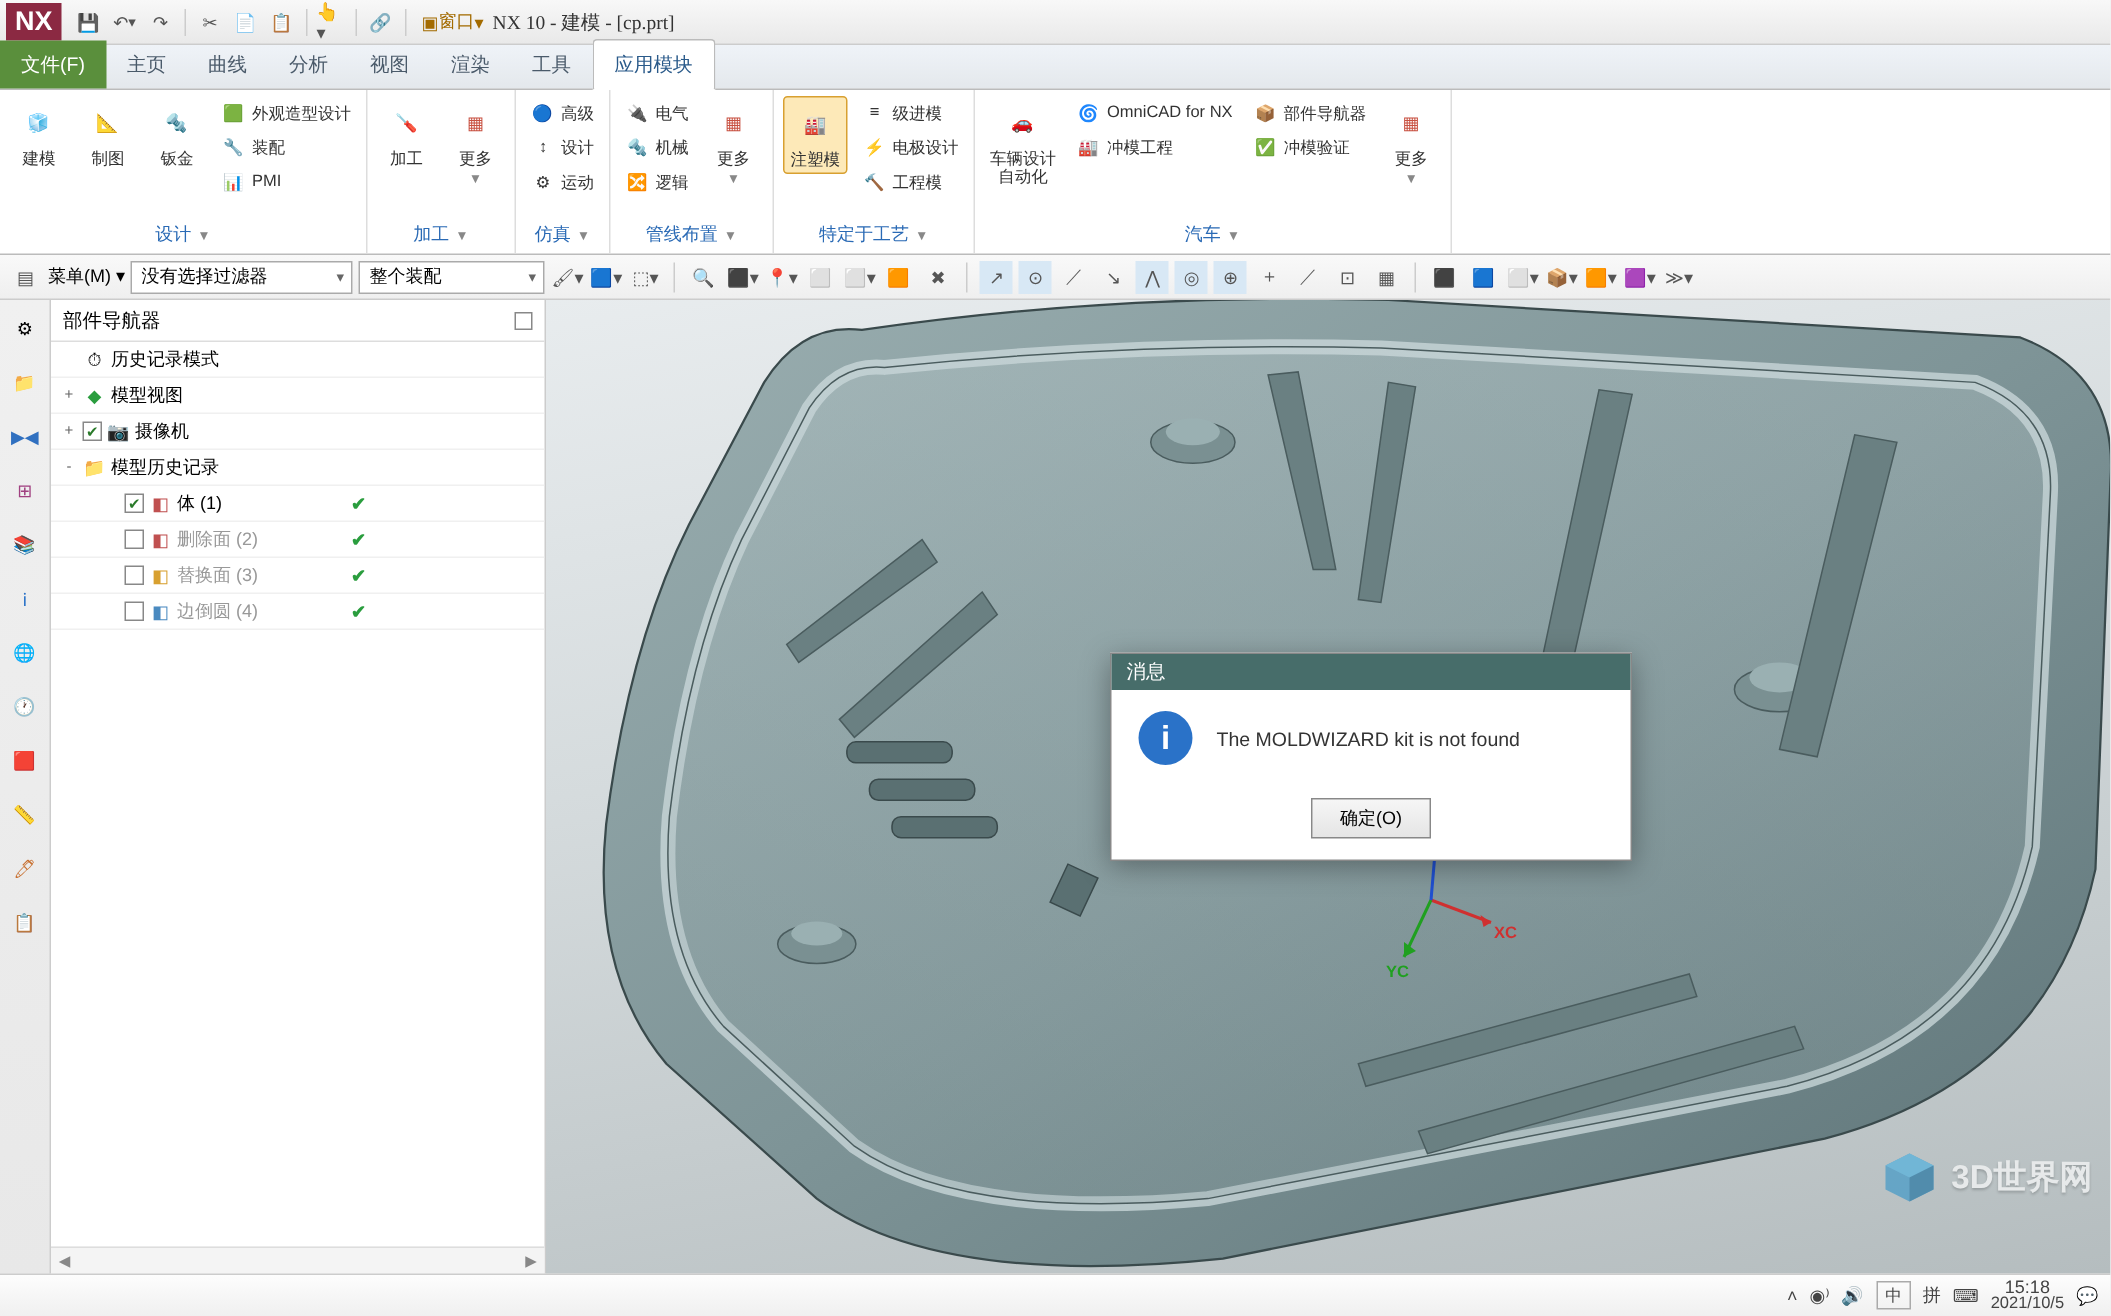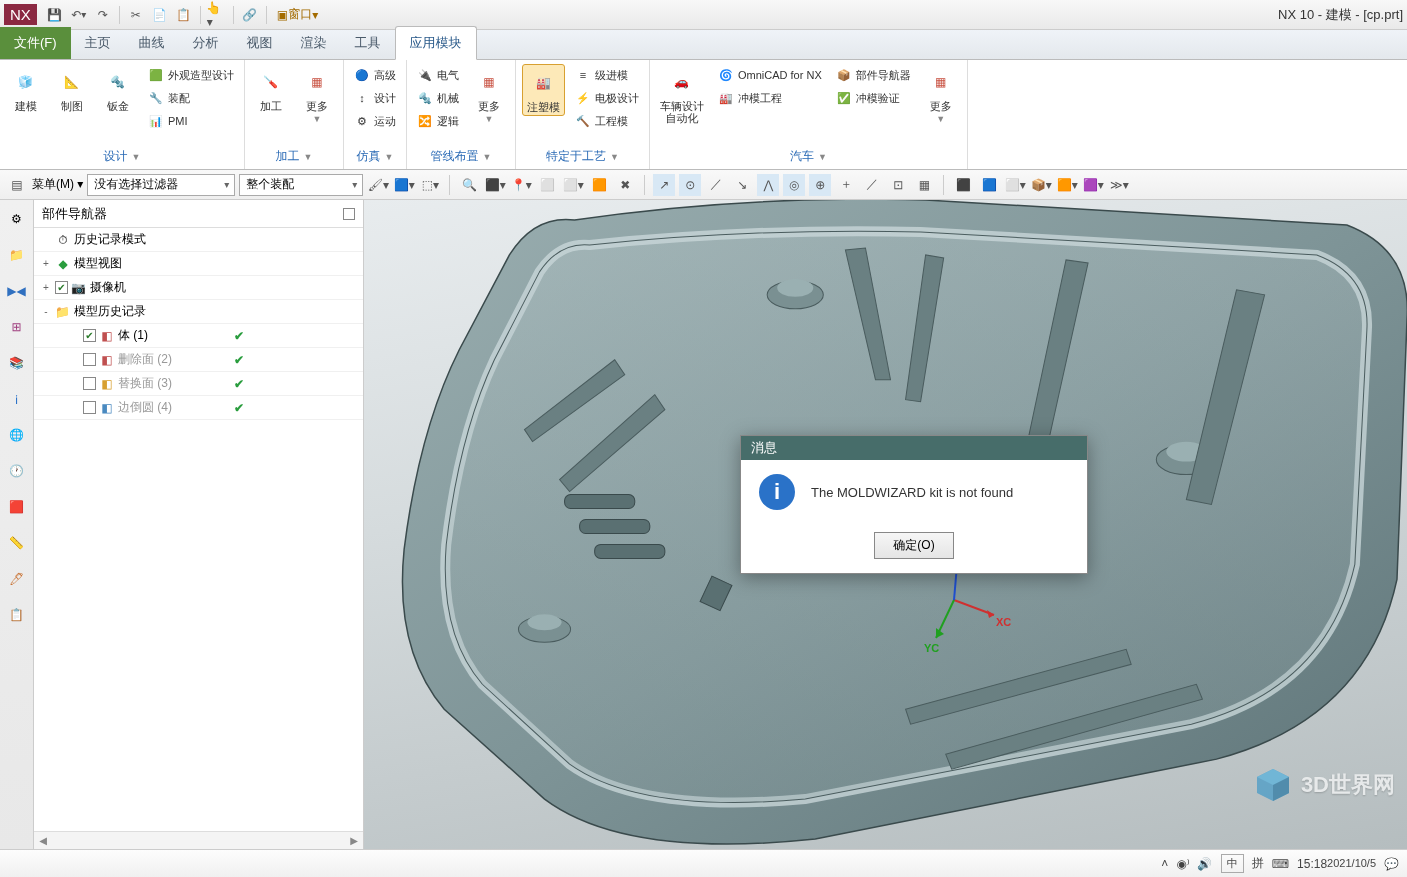--- a/index.html
+++ b/index.html
@@ -1,22 +1,22 @@
 <!DOCTYPE html>
 <html><head>
 <meta charset="utf-8">
 <style>
   * { box-sizing: border-box; margin: 0; padding: 0; font-family: "Microsoft YaHei", "Segoe UI", sans-serif; }
   body { width: 1407px; height: 877px; background: #f0f0f0; overflow: hidden; font-size: 12px; position: relative; }
   
   .titlebar { height: 30px; background: linear-gradient(#f8f8f8,#e9e9e9); display:flex; align-items:center; padding: 0 4px; border-bottom:1px solid #ccc; }
-  .nx-logo { background:#8B2942; color:#fff; padding:2px 6px; font-weight:normal; font-size:15px; margin-right:6px; }
+  .nx-logo { background:#8B2942; color:#fff; padding:2px 6px; font-weight:bold; font-size:18px; margin-right:6px; }
   .qat-btn { width:20px; height:20px; display:inline-flex; align-items:center; justify-content:center; margin:0 2px; color:#555; cursor:pointer; border-radius:2px; }
   .qat-sep { width:1px; height:18px; background:#ccc; margin:0 4px; }
-  .title-text { flex:1; text-align:right; color:#333; font-size:13px; }
+  .title-text { flex:1; text-align:left; color:#333; font-size:13px;font-family:Liberation Serif, serif; }
   
   .tabbar { height: 30px; background: linear-gradient(#eff3f8,#e4e8ec); display:flex; align-items:flex-end; border-bottom:1px solid #bbb; }
   .tab { padding: 7px 14px; color:#4a5a6a; cursor:pointer; font-size:13px; }
   .tab.file { background:#5a8f3c; color:#fff; }
   .tab.active { background:#fff; border:1px solid #bbb; border-bottom:1px solid #fff; margin-bottom:-1px; color:#2a5a8a; border-radius:3px 3px 0 0; }
   
   .ribbon { height: 110px; background:#fff; border-bottom:1px solid #bbb; display:flex; }
   .rgroup { border-right:1px solid #ddd; padding:4px 6px 2px; display:flex; flex-direction:column; }
   .rgroup-body { flex:1; display:flex; align-items:flex-start; gap:6px; }
   .rgroup-label { text-align:center; color:#2a6ab5; font-size:12px; padding:2px 0; display:flex; justify-content:center; align-items:center; gap:4px; }
@@ -65,21 +65,21 @@
   .dialog-body { padding:14px 18px; display:flex; align-items:center; gap:16px; }
   .dialog-icon { width:36px; height:36px; border-radius:50%; background:#2a72c8; display:flex; align-items:center; justify-content:center; color:#fff; font-size:22px; font-weight:bold; }
   .dialog-msg { font-size:13px; color:#333; }
   .dialog-actions { padding:8px 0 14px; display:flex; justify-content:center; }
   .dialog-btn { padding:4px 18px; border:1px solid #888; background:linear-gradient(#f6f6f6,#e5e5e5); cursor:pointer; font-size:12px; }
   
   .watermark { position:absolute; right:12px; bottom:44px; display:flex; align-items:center; gap:8px; opacity:.65; font-size:22px; font-weight:bold; color:#fff; text-shadow:0 1px 2px rgba(0,0,0,.3); }
   .wm-cube { width:40px; height:40px; }
   
   .taskbar { position:absolute; bottom:0; left:0; right:0; height:28px; background:linear-gradient(#fdfdfd,#f0f0f0); border-top:1px solid #ccc; display:flex; align-items:center; justify-content:flex-end; padding:0 8px; gap:8px; font-size:12px; color:#444; }
-  .tb-chunk { display:flex; flex-direction:row; align-items:center; line-height:1; font-size:11px; }
+  .tb-chunk { display:flex; flex-direction:column; align-items:center; line-height:1; font-size:11px; }
   .tb-chunk .t { font-size:12px; }
   .tb-ime { border:1px solid #aaa; padding:1px 5px; font-size:11px; }
 </style>
 </head>
 <body>
 
 <div class="titlebar">
   <span class="nx-logo">NX</span>
   <span class="qat-btn">💾</span>
   <span class="qat-btn">↶<small>▾</small></span>

